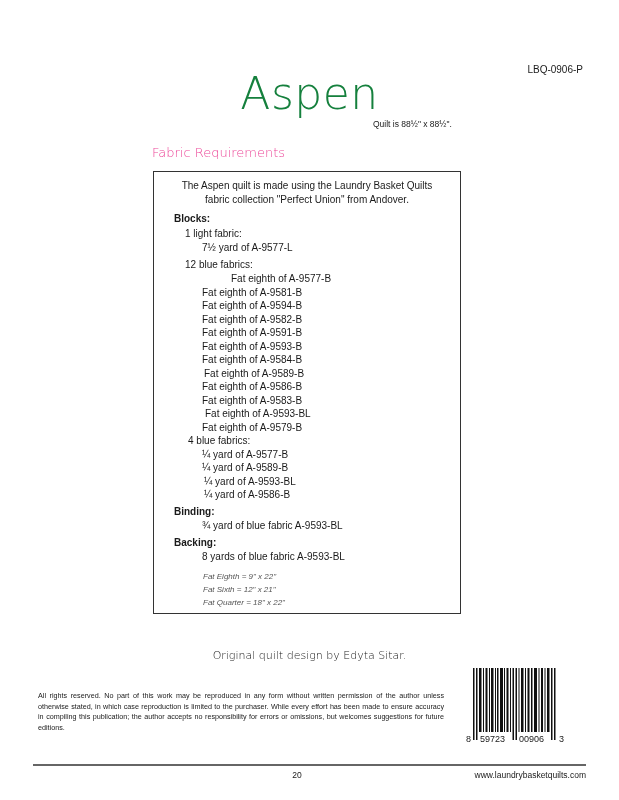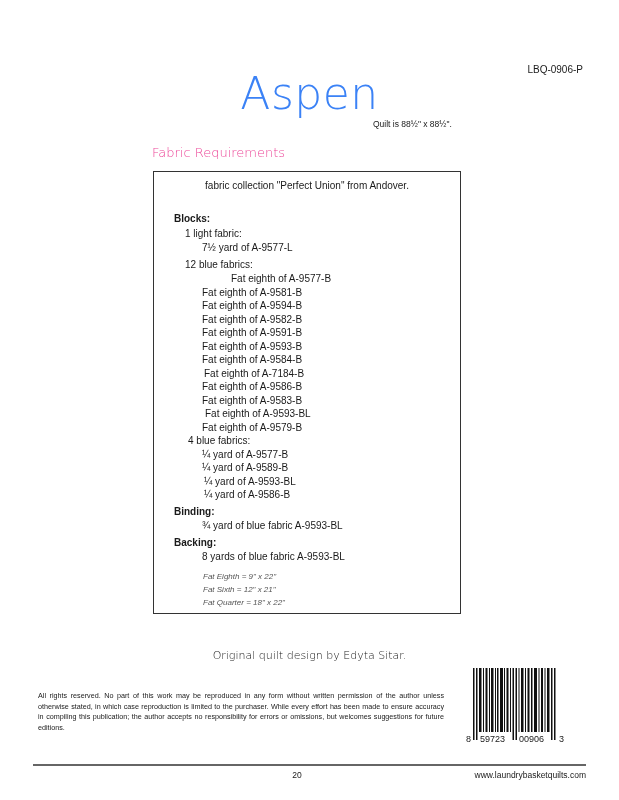--- a/index.html
+++ b/index.html
@@ -3,21 +3,21 @@
   <meta charset="utf-8">
   <style>
     html, body { margin: 0; padding: 0; }
     body {
       width: 619px; height: 800px; background: #ffffff; position: relative;
       overflow: hidden; color: #1a1a1a;
       font-family: "Liberation Sans", sans-serif;
     }
     .abs { position: absolute; }
     .code { top: 37px; right: 36px; font-size: 10px; margin-top: 27px; }
-    .title { top: 68px; left: 0; width: 619px; text-align: center; font-size: 44px; font-family: "DejaVu Sans", sans-serif; font-weight: 300; letter-spacing: 0.5px; color: #3b82f6; }
+    .title { top: 68px; left: 0; width: 619px; text-align: center; font-size: 44px; font-family: "DejaVu Sans", sans-serif; font-weight: 300; letter-spacing: 0.5px; color: #15803d; }
     .size { top: 119px; left: 373px; font-size: 8.5px; }
     .fabric-heading { top: 145px; left: 152px; font-size: 13px; font-family: "DejaVu Sans", sans-serif; font-weight: 300; color: #ec4899; }
     .box { top: 171px; left: 153px; width: 308px; height: 443px; border: 1.5px solid #333; box-sizing: border-box; }
     .intro { position: absolute; top: 7px; left: 0; width: 100%; text-align: center; font-size: 10px; line-height: 13.5px; }
     .line { position: absolute; font-size: 10px; line-height: 13.5px; white-space: nowrap; }
     .bold { font-weight: bold; }
     .note { position: absolute; font-size: 8px; font-style: italic; color: #555; line-height: 12px; }
     .credit { top: 649px; left: 0; width: 619px; text-align: center; font-size: 11px; font-family: "DejaVu Sans", sans-serif; font-weight: 300; }
     .rights { top: 691px; left: 38px; width: 406px; font-size: 7.2px; line-height: 10.5px; text-align: justify; text-align-last: justify; }
     .barcode { top: 668px; left: 466px; width: 102px; height: 80px; }
@@ -29,36 +29,37 @@
 </head>
 <body>
 
 <div class="abs code">LBQ-0906-P</div>
 <div class="abs title">Aspen</div>
 <div class="abs size">Quilt is 88½" x 88½".</div>
 <div class="abs fabric-heading">Fabric Requirements</div>
 
 <div class="abs box">
   <div class="intro">
+    <div>The Aspen quilt is made using the Laundry Basket Quilts</div>
     <div>fabric collection "Perfect Union" from Andover.</div>
   </div>
 
   <div class="line bold" style="top:40px; left:20px;">Blocks:</div>
   <div class="line" style="top:55px; left:31px;">1 light fabric:</div>
   <div class="line" style="top:69px; left:48px;">7½ yard of A-9577-L</div>
 
   <div class="line" style="top:86px; left:31px;">12 blue fabrics:</div>
   <div class="line" style="top:100px; left:65px;padding-left:12px;">Fat eighth of A-9577-B</div>
   <div class="line" style="top:113.5px; left:48px;">Fat eighth of A-9581-B</div>
   <div class="line" style="top:127px; left:48px;">Fat eighth of A-9594-B</div>
   <div class="line" style="top:140.5px; left:48px;">Fat eighth of A-9582-B</div>
   <div class="line" style="top:154px; left:48px;">Fat eighth of A-9591-B</div>
   <div class="line" style="top:167.5px; left:48px;">Fat eighth of A-9593-B</div>
   <div class="line" style="top:181px; left:48px;">Fat eighth of A-9584-B</div>
-  <div class="line" style="top:194.5px; left:50px;">Fat eighth of A-7184-B</div>
+  <div class="line" style="top:194.5px; left:50px;">Fat eighth of A-9589-B</div>
   <div class="line" style="top:208px; left:48px;">Fat eighth of A-9586-B</div>
   <div class="line" style="top:221.5px; left:48px;">Fat eighth of A-9583-B</div>
   <div class="line" style="top:235px; left:51px;">Fat eighth of A-9593-BL</div>
   <div class="line" style="top:248.5px; left:48px;">Fat eighth of A-9579-B</div>
 
   <div class="line" style="top:262px; left:34px;">4 blue fabrics:</div>
   <div class="line" style="top:275.5px; left:48px;">¼ yard of A-9577-B</div>
   <div class="line" style="top:289px; left:48px;">¼ yard of A-9589-B</div>
   <div class="line" style="top:302.5px; left:50px;text-align:right;">¼ yard of A-9593-BL</div>
   <div class="line" style="top:316px; left:50px;">¼ yard of A-9586-B</div>

